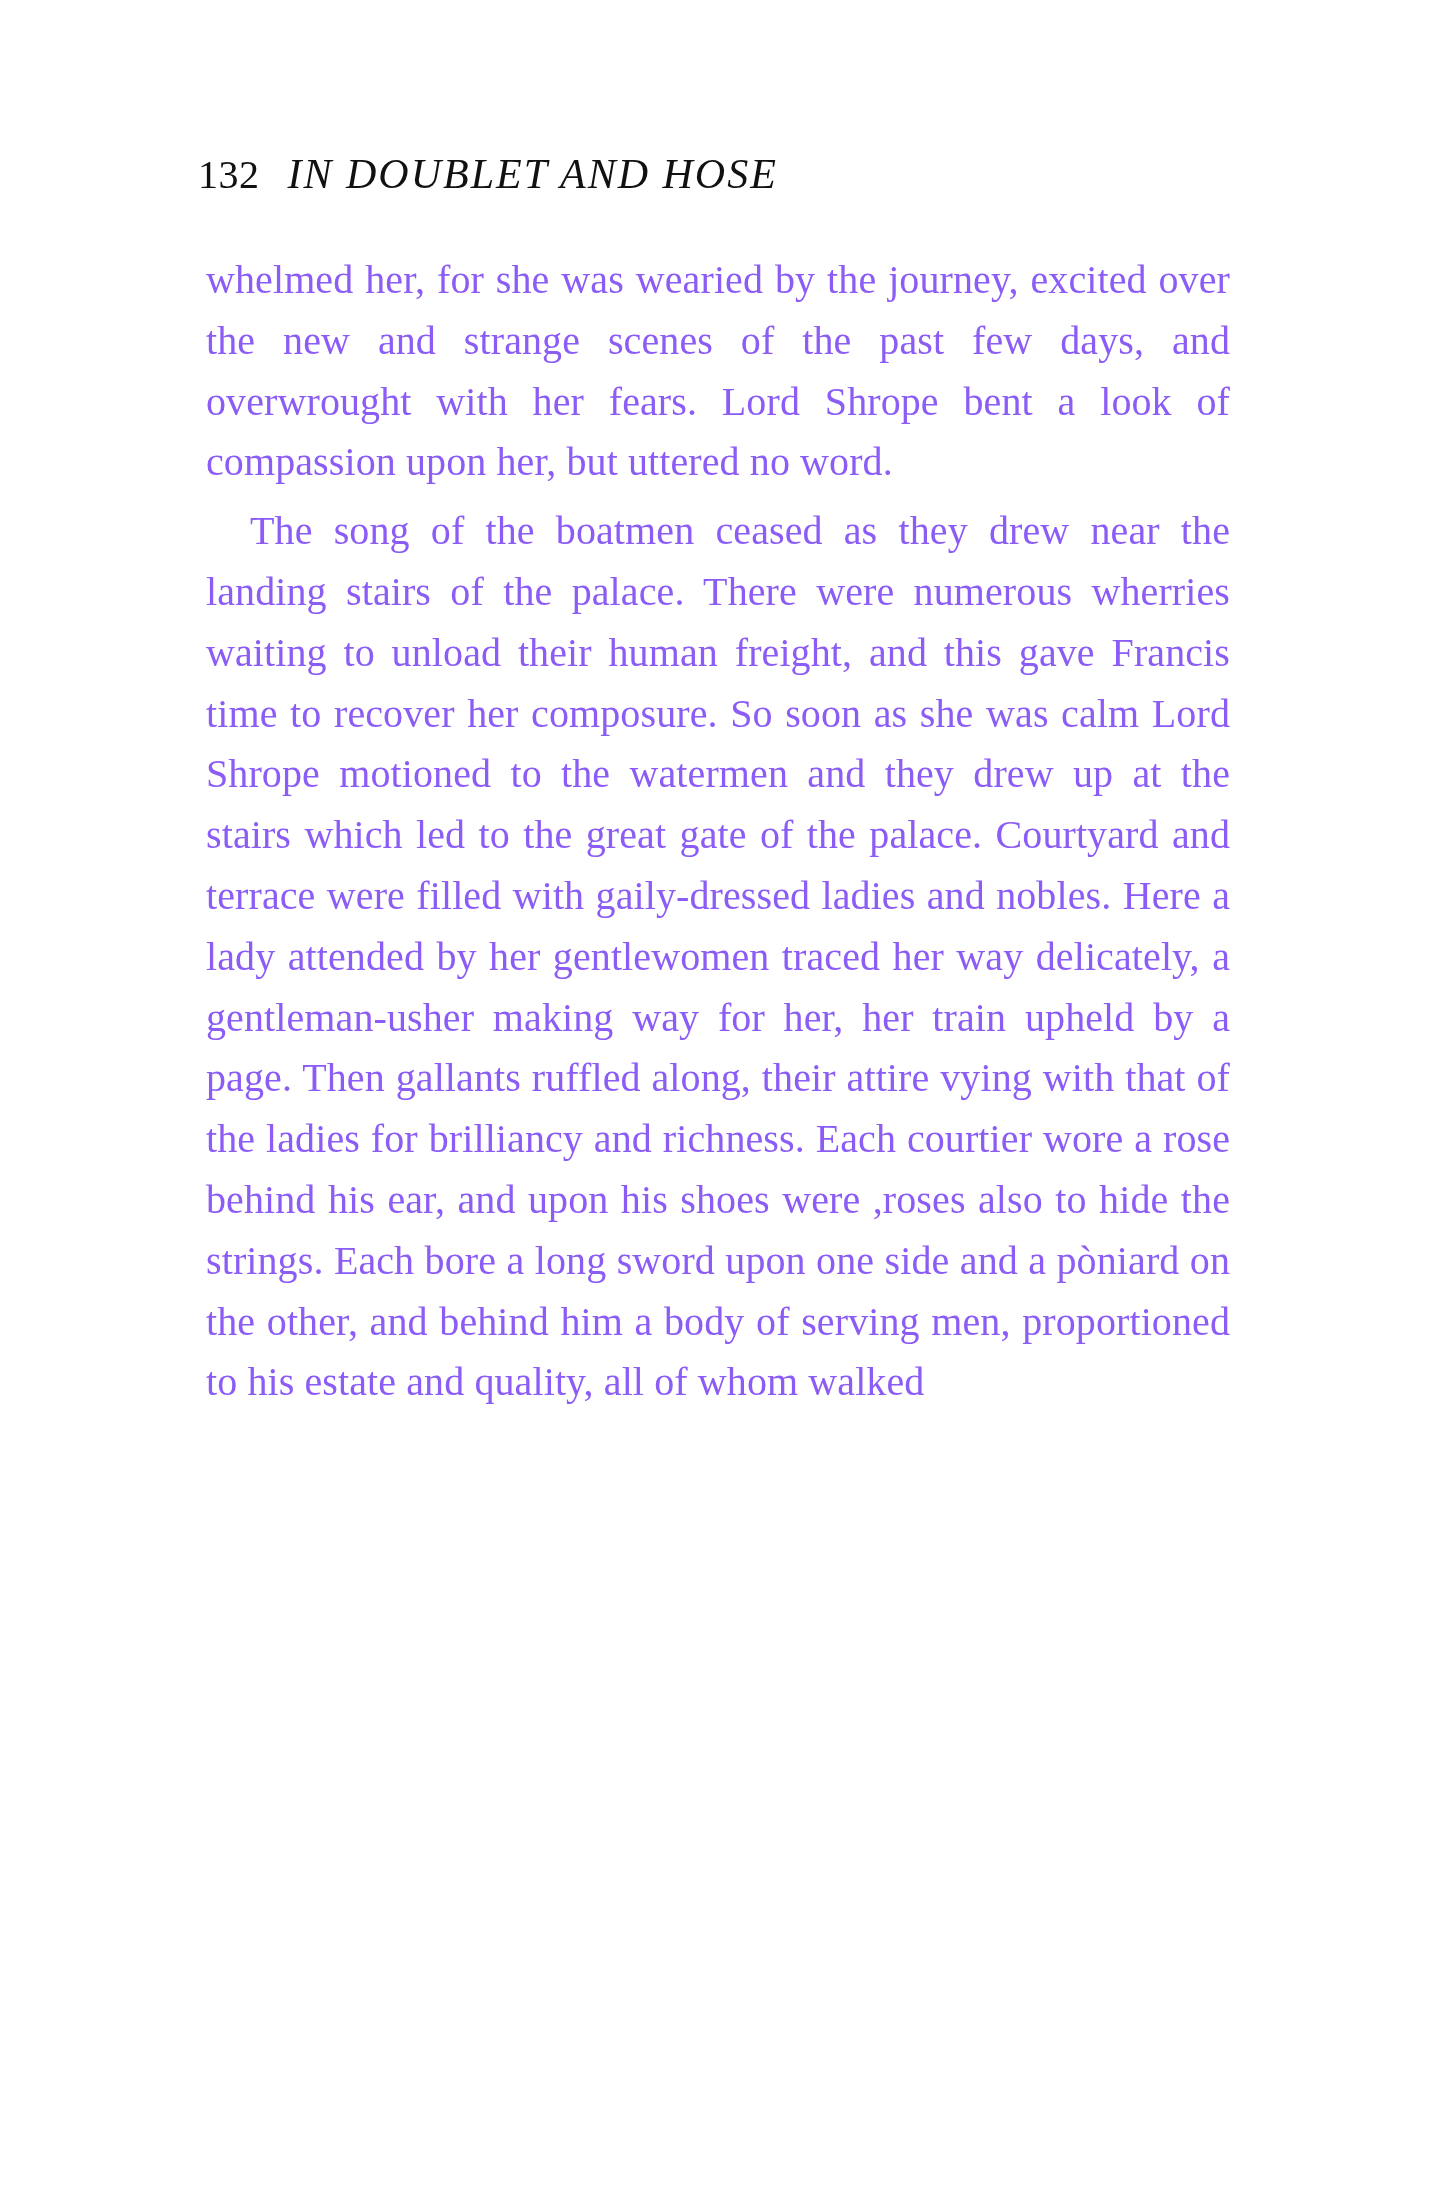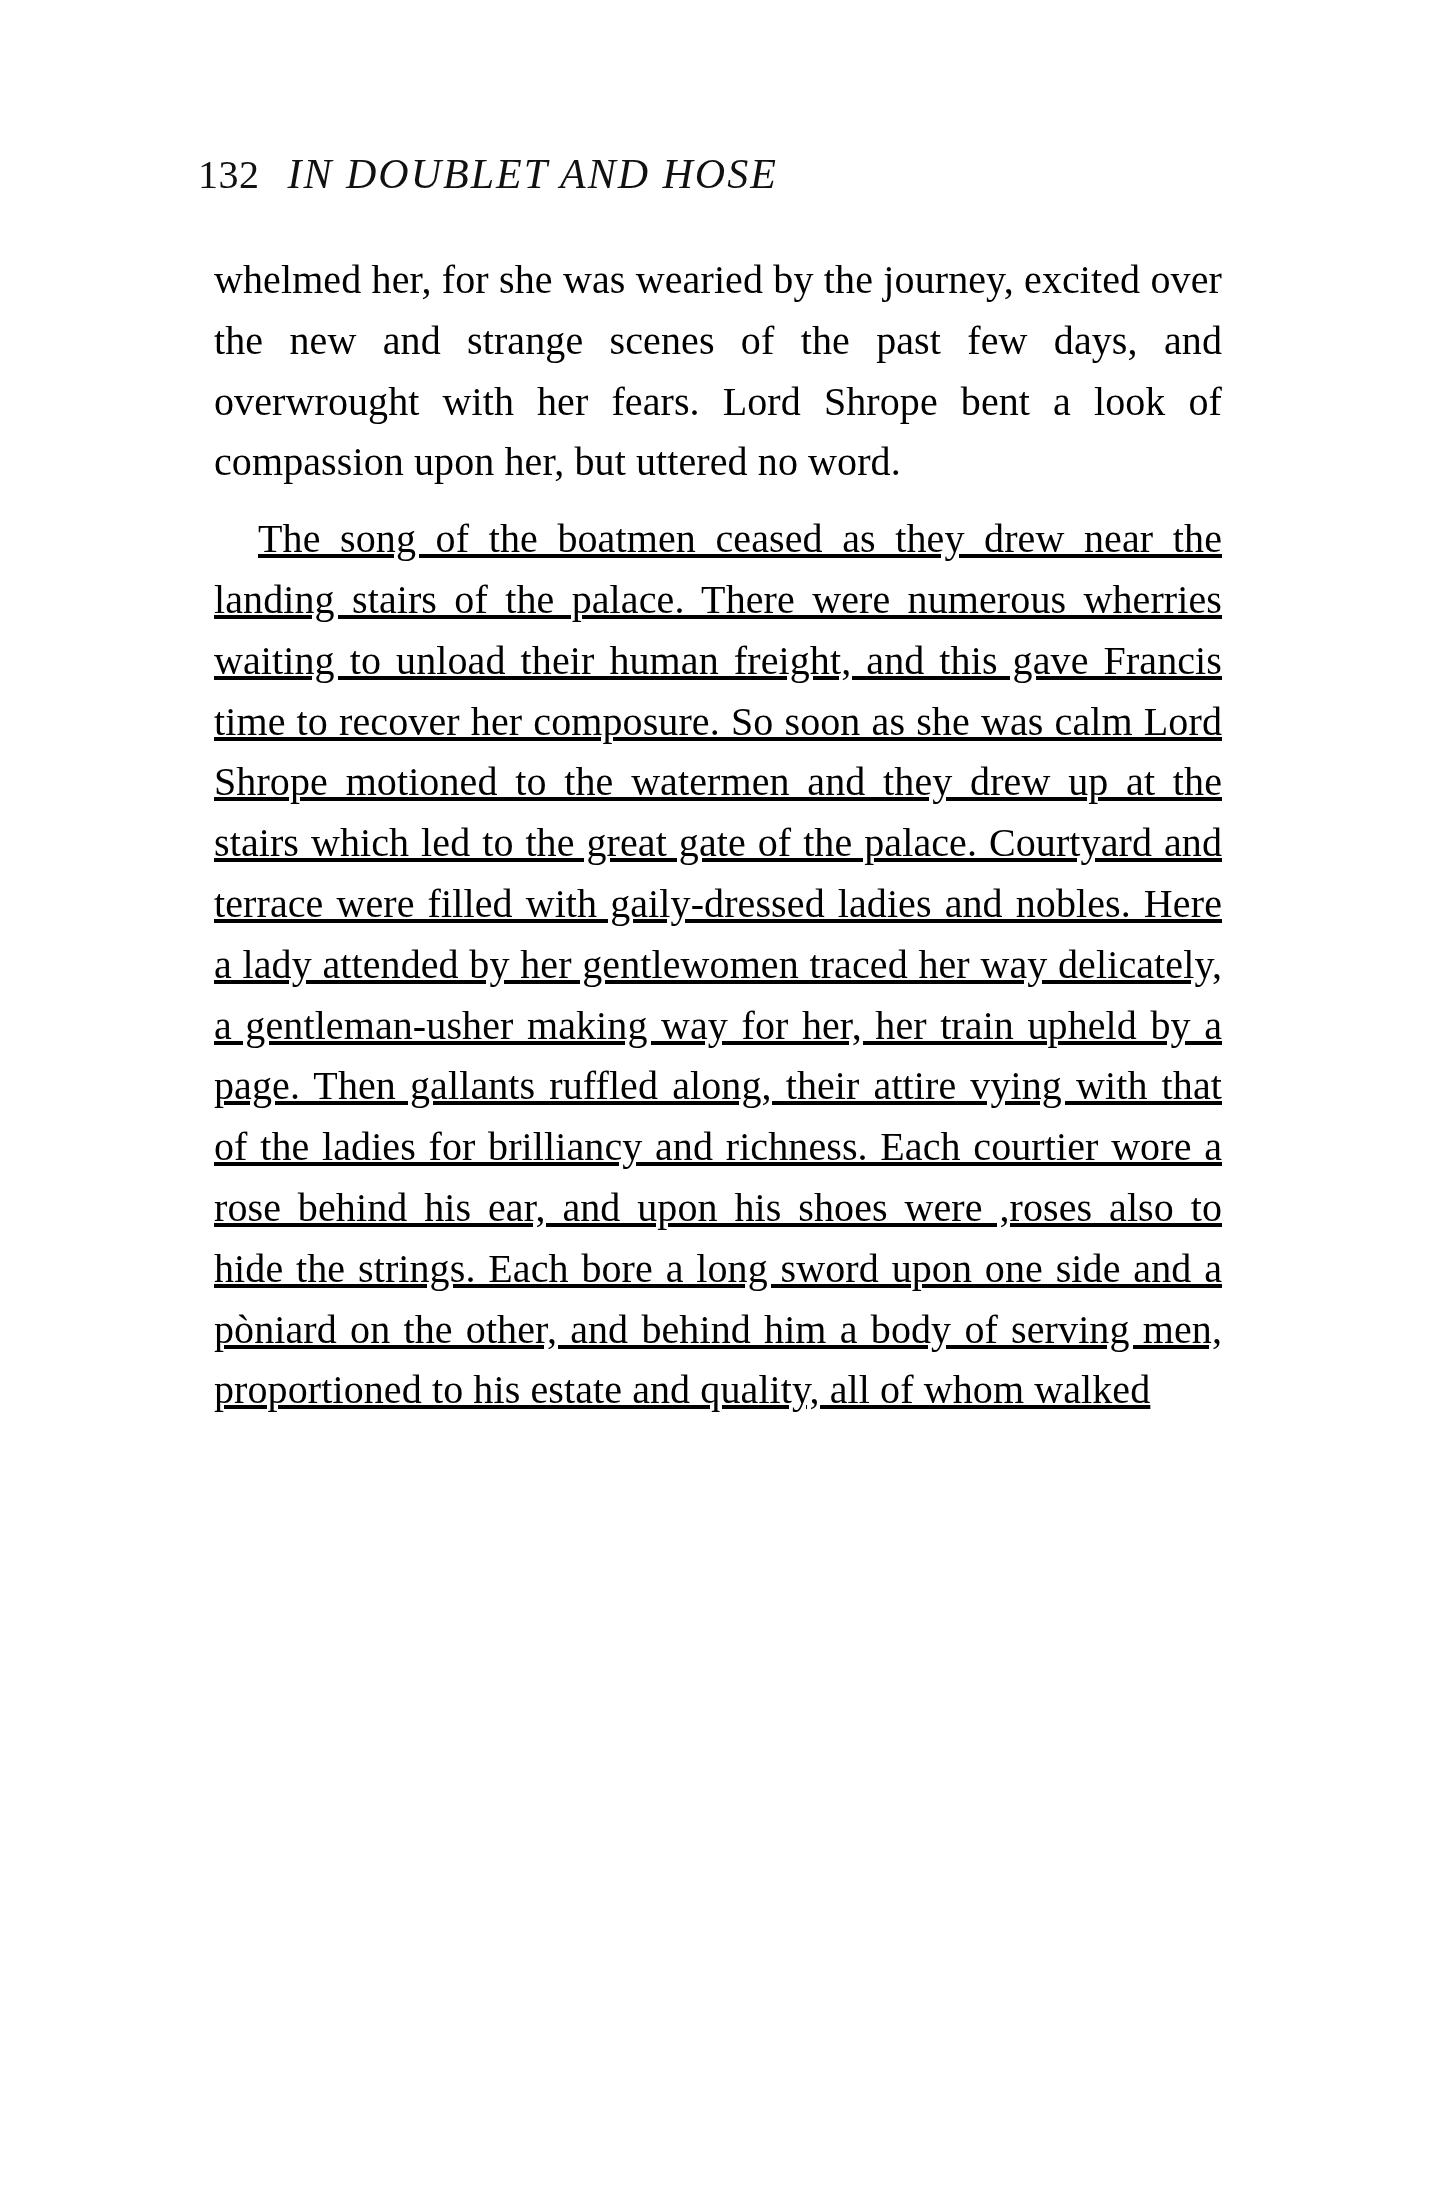--- a/index.html
+++ b/index.html
@@ -42,34 +42,33 @@
   }
   .head-title {
     font-size: 42px;
     font-style: italic;
     letter-spacing: 2px;
     margin-left: 28px;
     color: #111;
     font-family: "Liberation Serif", serif;
   }
   .body-text p {
-    margin: 16px;
+    margin: 8px;
     font-size: 40px;
     line-height: 1.52;
     text-align: justify;
     text-justify: inter-word;
-    color: #000000;
+    color: #8b5cf6;
     letter-spacing: 0.1px;
   }
   .body-text p.indent {
     text-indent: 44px;
   }
   .body-text p + p {
     margin-top: 0;
-    text-decoration: underline;
   }
 </style>
 </head>
 <body>
 
 <div class="page">
   <div class="content">
 
     <div class="running-head">
       <span class="folio">132</span>

